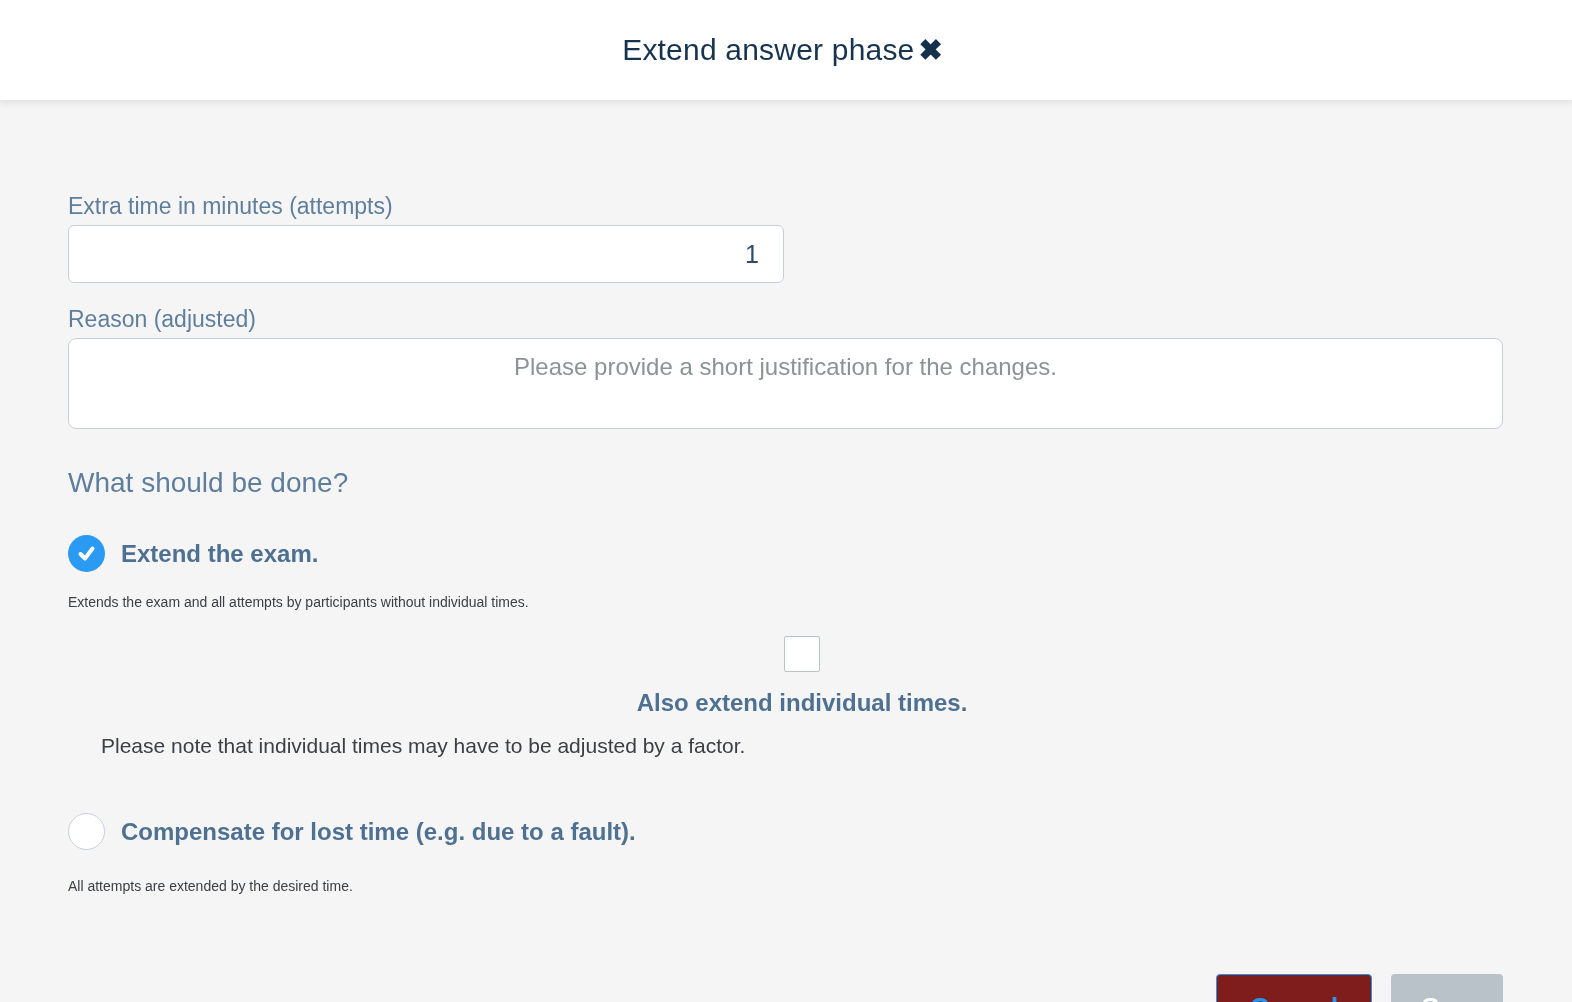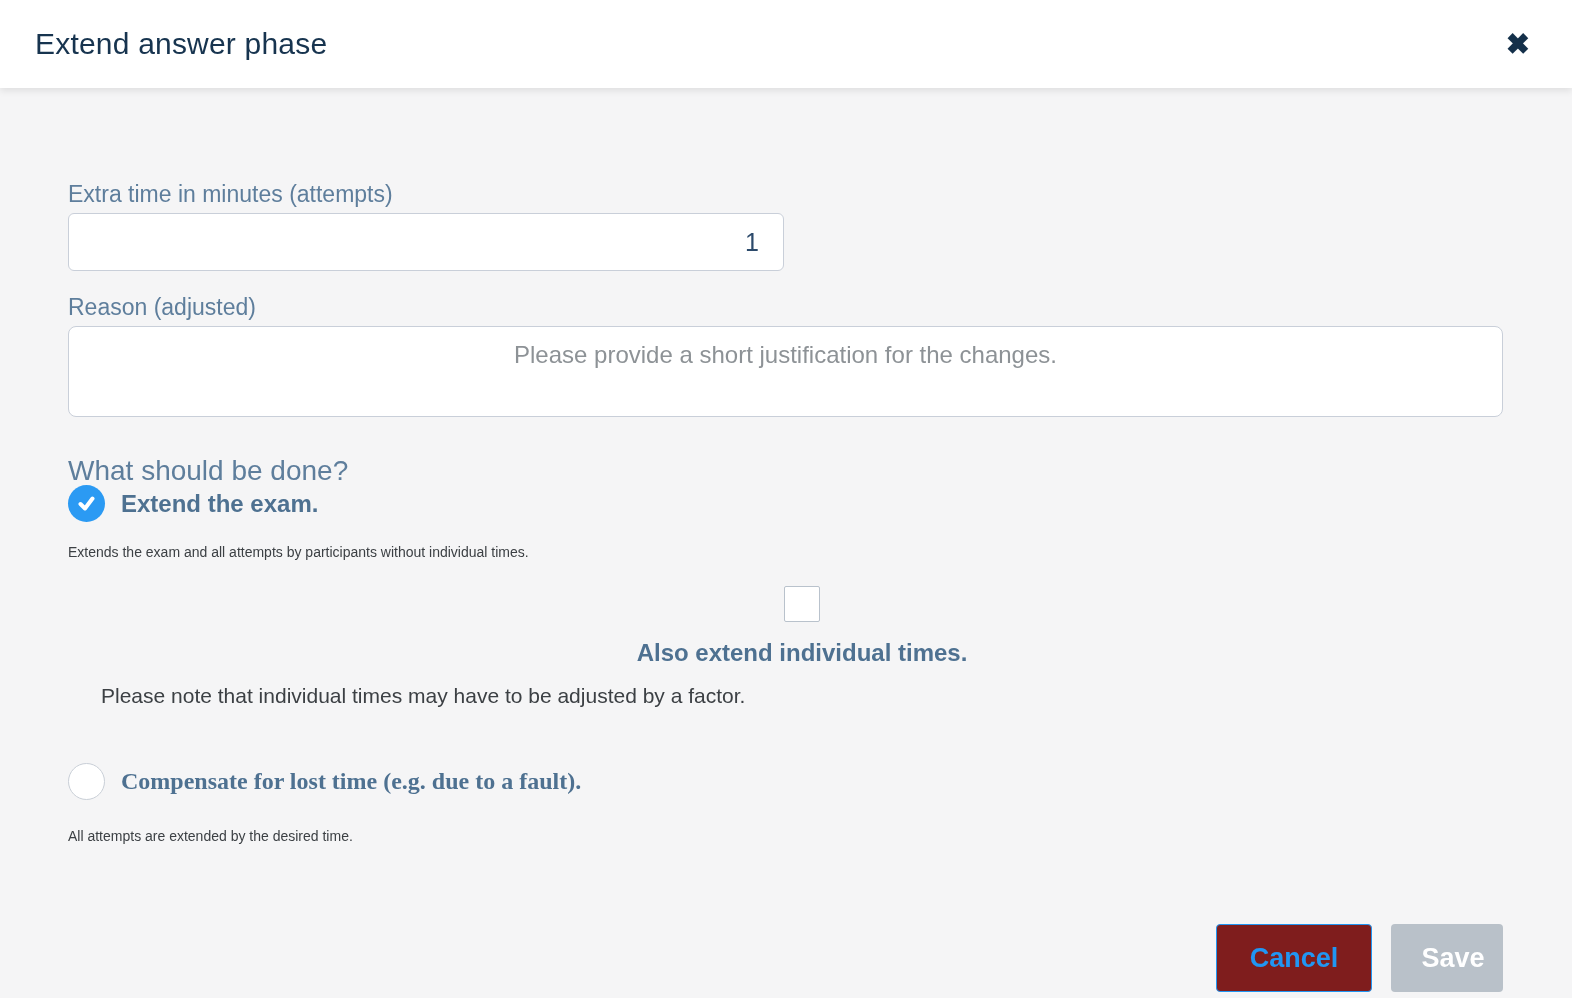--- a/index.html
+++ b/index.html
@@ -12,25 +12,25 @@
   }
   .modal {
     width: 1572px;
     height: 1002px;
     display: flex;
     flex-direction: column;
     background: #f5f5f6;
   }
   
   .modal-header {
-    height: 88px;
-    background: #ffffff;
-    display: flex;
-    align-items: center;
-    justify-content: space-between;
+    height: 100px;
+    background: #ffffff;
+    display: flex;
+    align-items: center;
+    justify-content: center;
     padding: 0 38px 0 35px;
     box-shadow: 0 3px 7px rgba(0,0,0,0.09);
     position: relative;
     z-index: 2;
     flex: 0 0 auto;
   }
   .modal-title {
     font-size: 30px;
     font-weight: 400;
     color: #17344f;
@@ -95,22 +95,22 @@
     font-size: 28px;
     color: #5e7e9c;
     line-height: 28px;
   }
   
   .option-row {
     display: flex;
     align-items: center;
     gap: 16px;
   }
-  .option-row.first { }
-  .option-row.second { margin-top: 55px; font-family: Liberation Serif, serif; }
+  .option-row.first { margin-top: 38px; }
+  .option-row.second { margin-top: 55px; }
   .radio-circle {
     width: 37px;
     height: 37px;
     border-radius: 50%;
     flex: 0 0 auto;
     cursor: pointer;
     display: flex;
     align-items: center;
     justify-content: center;
   }

